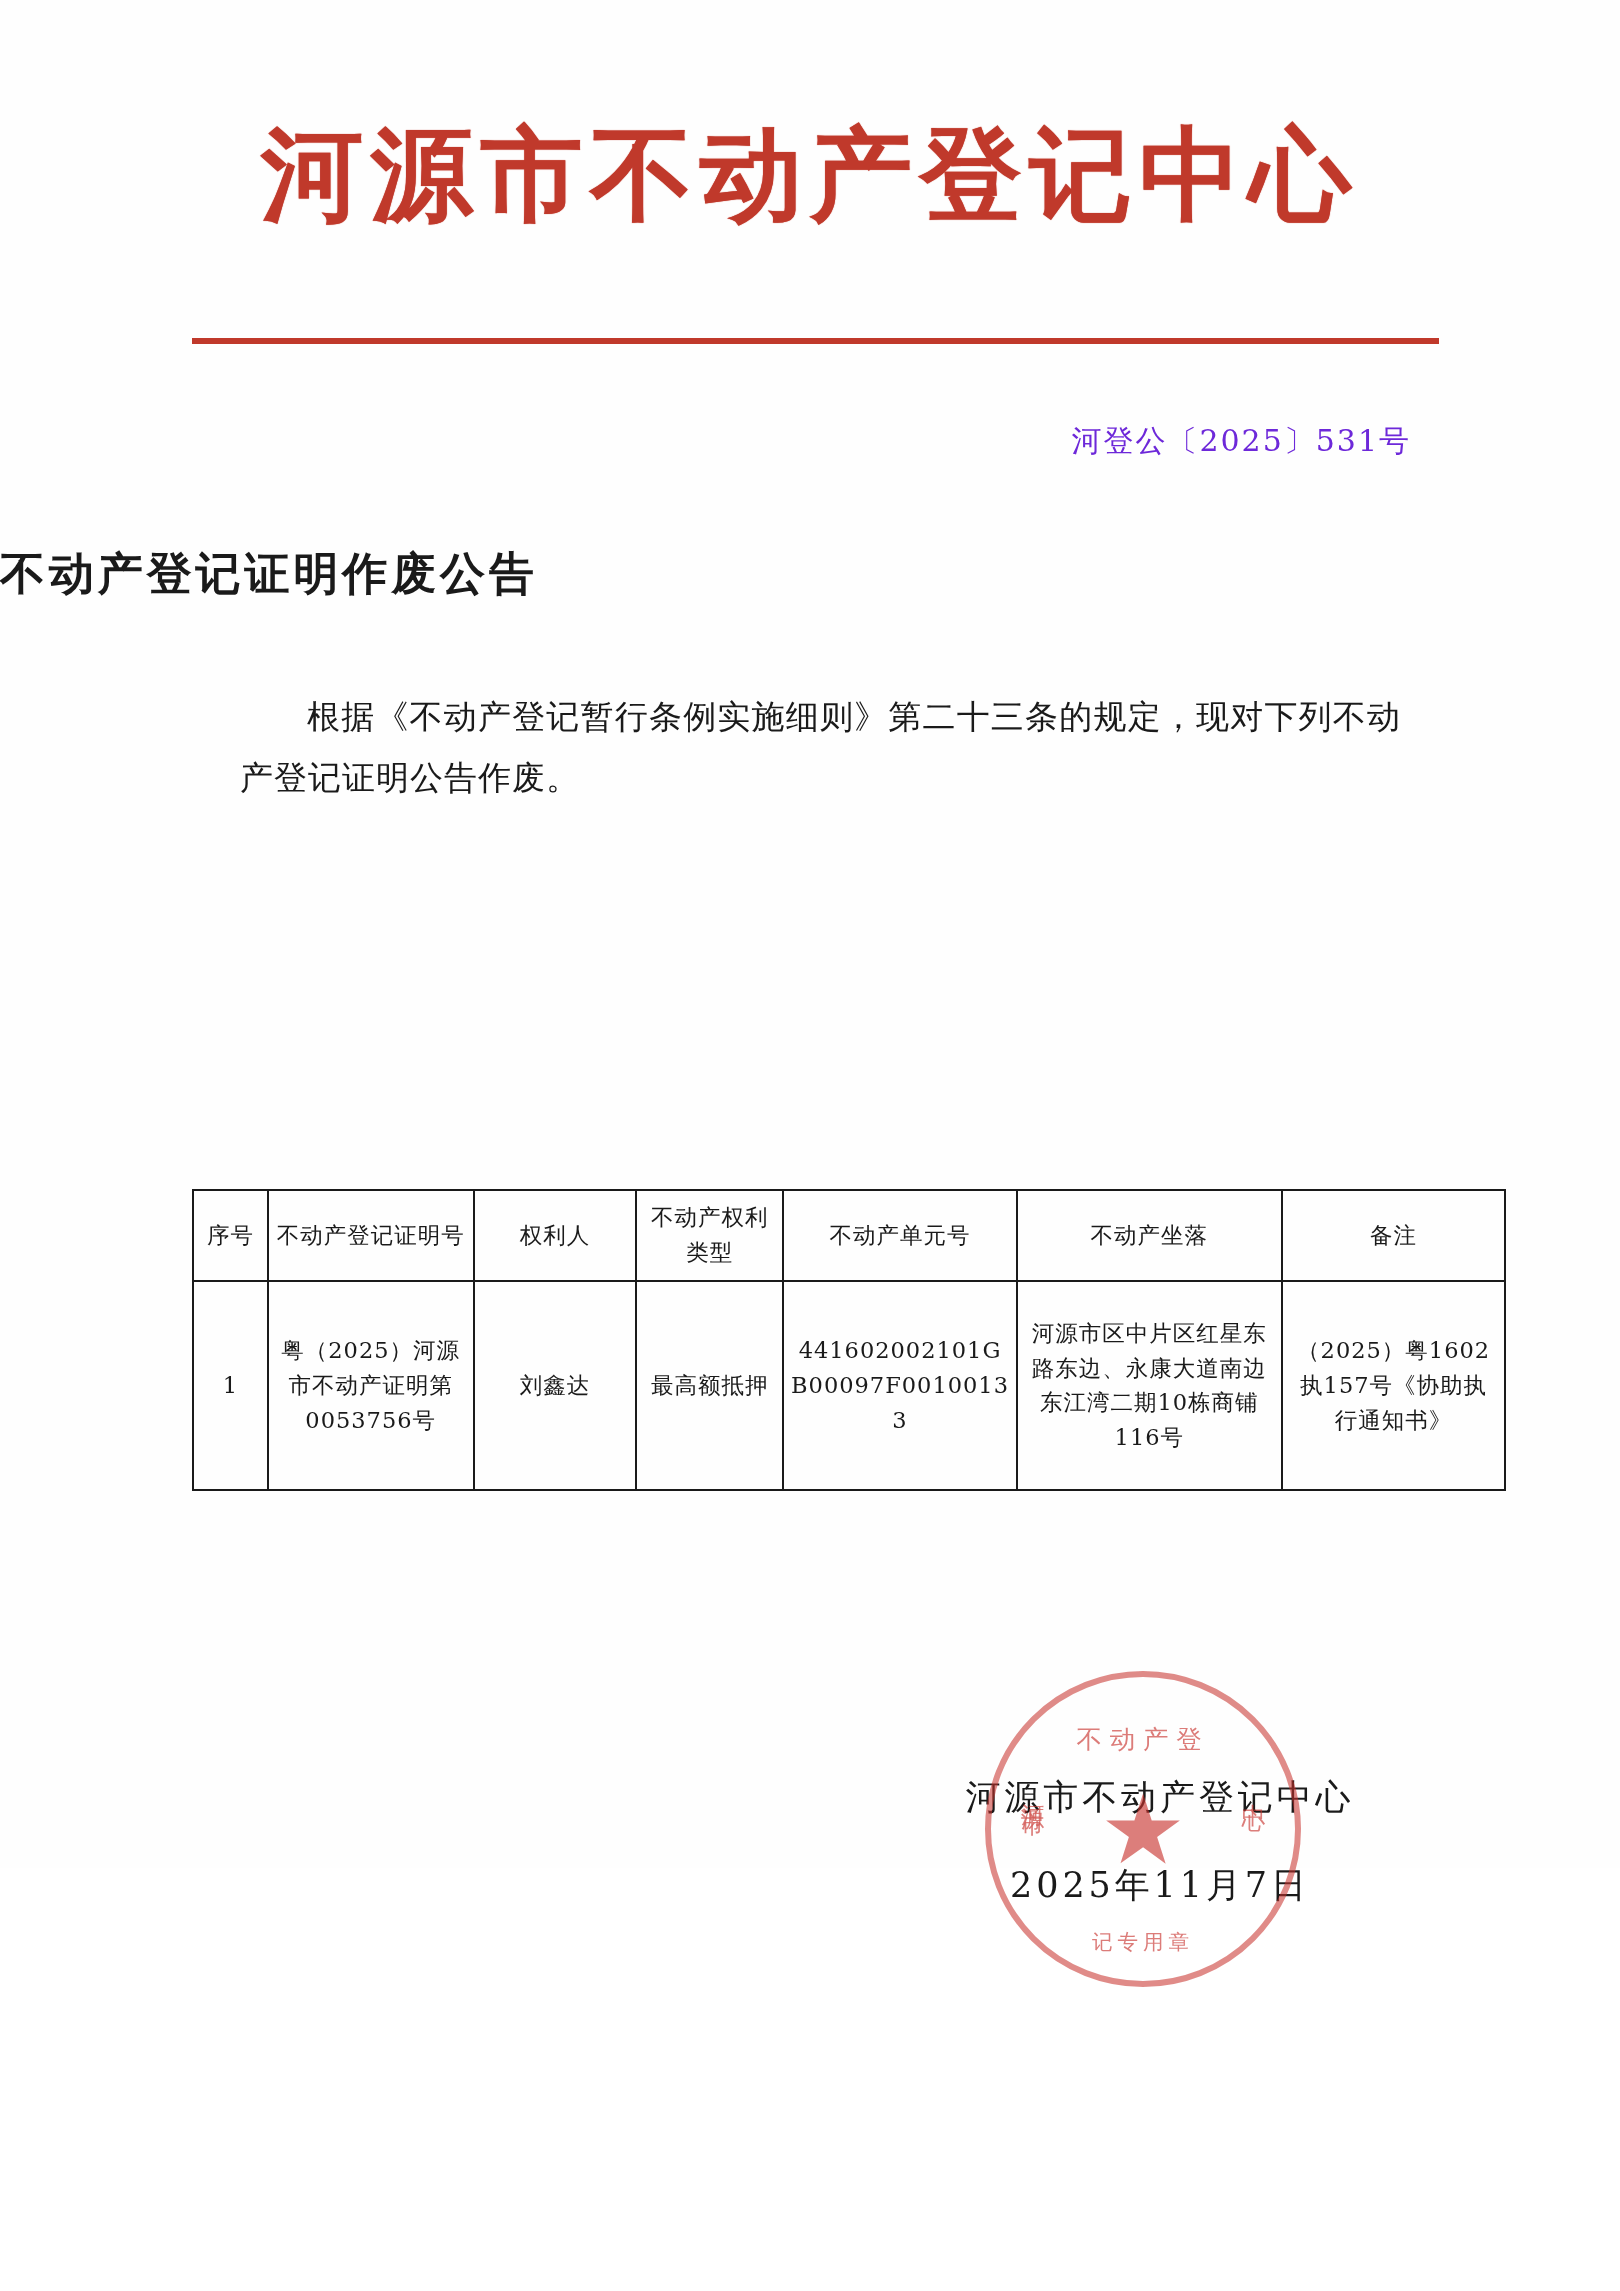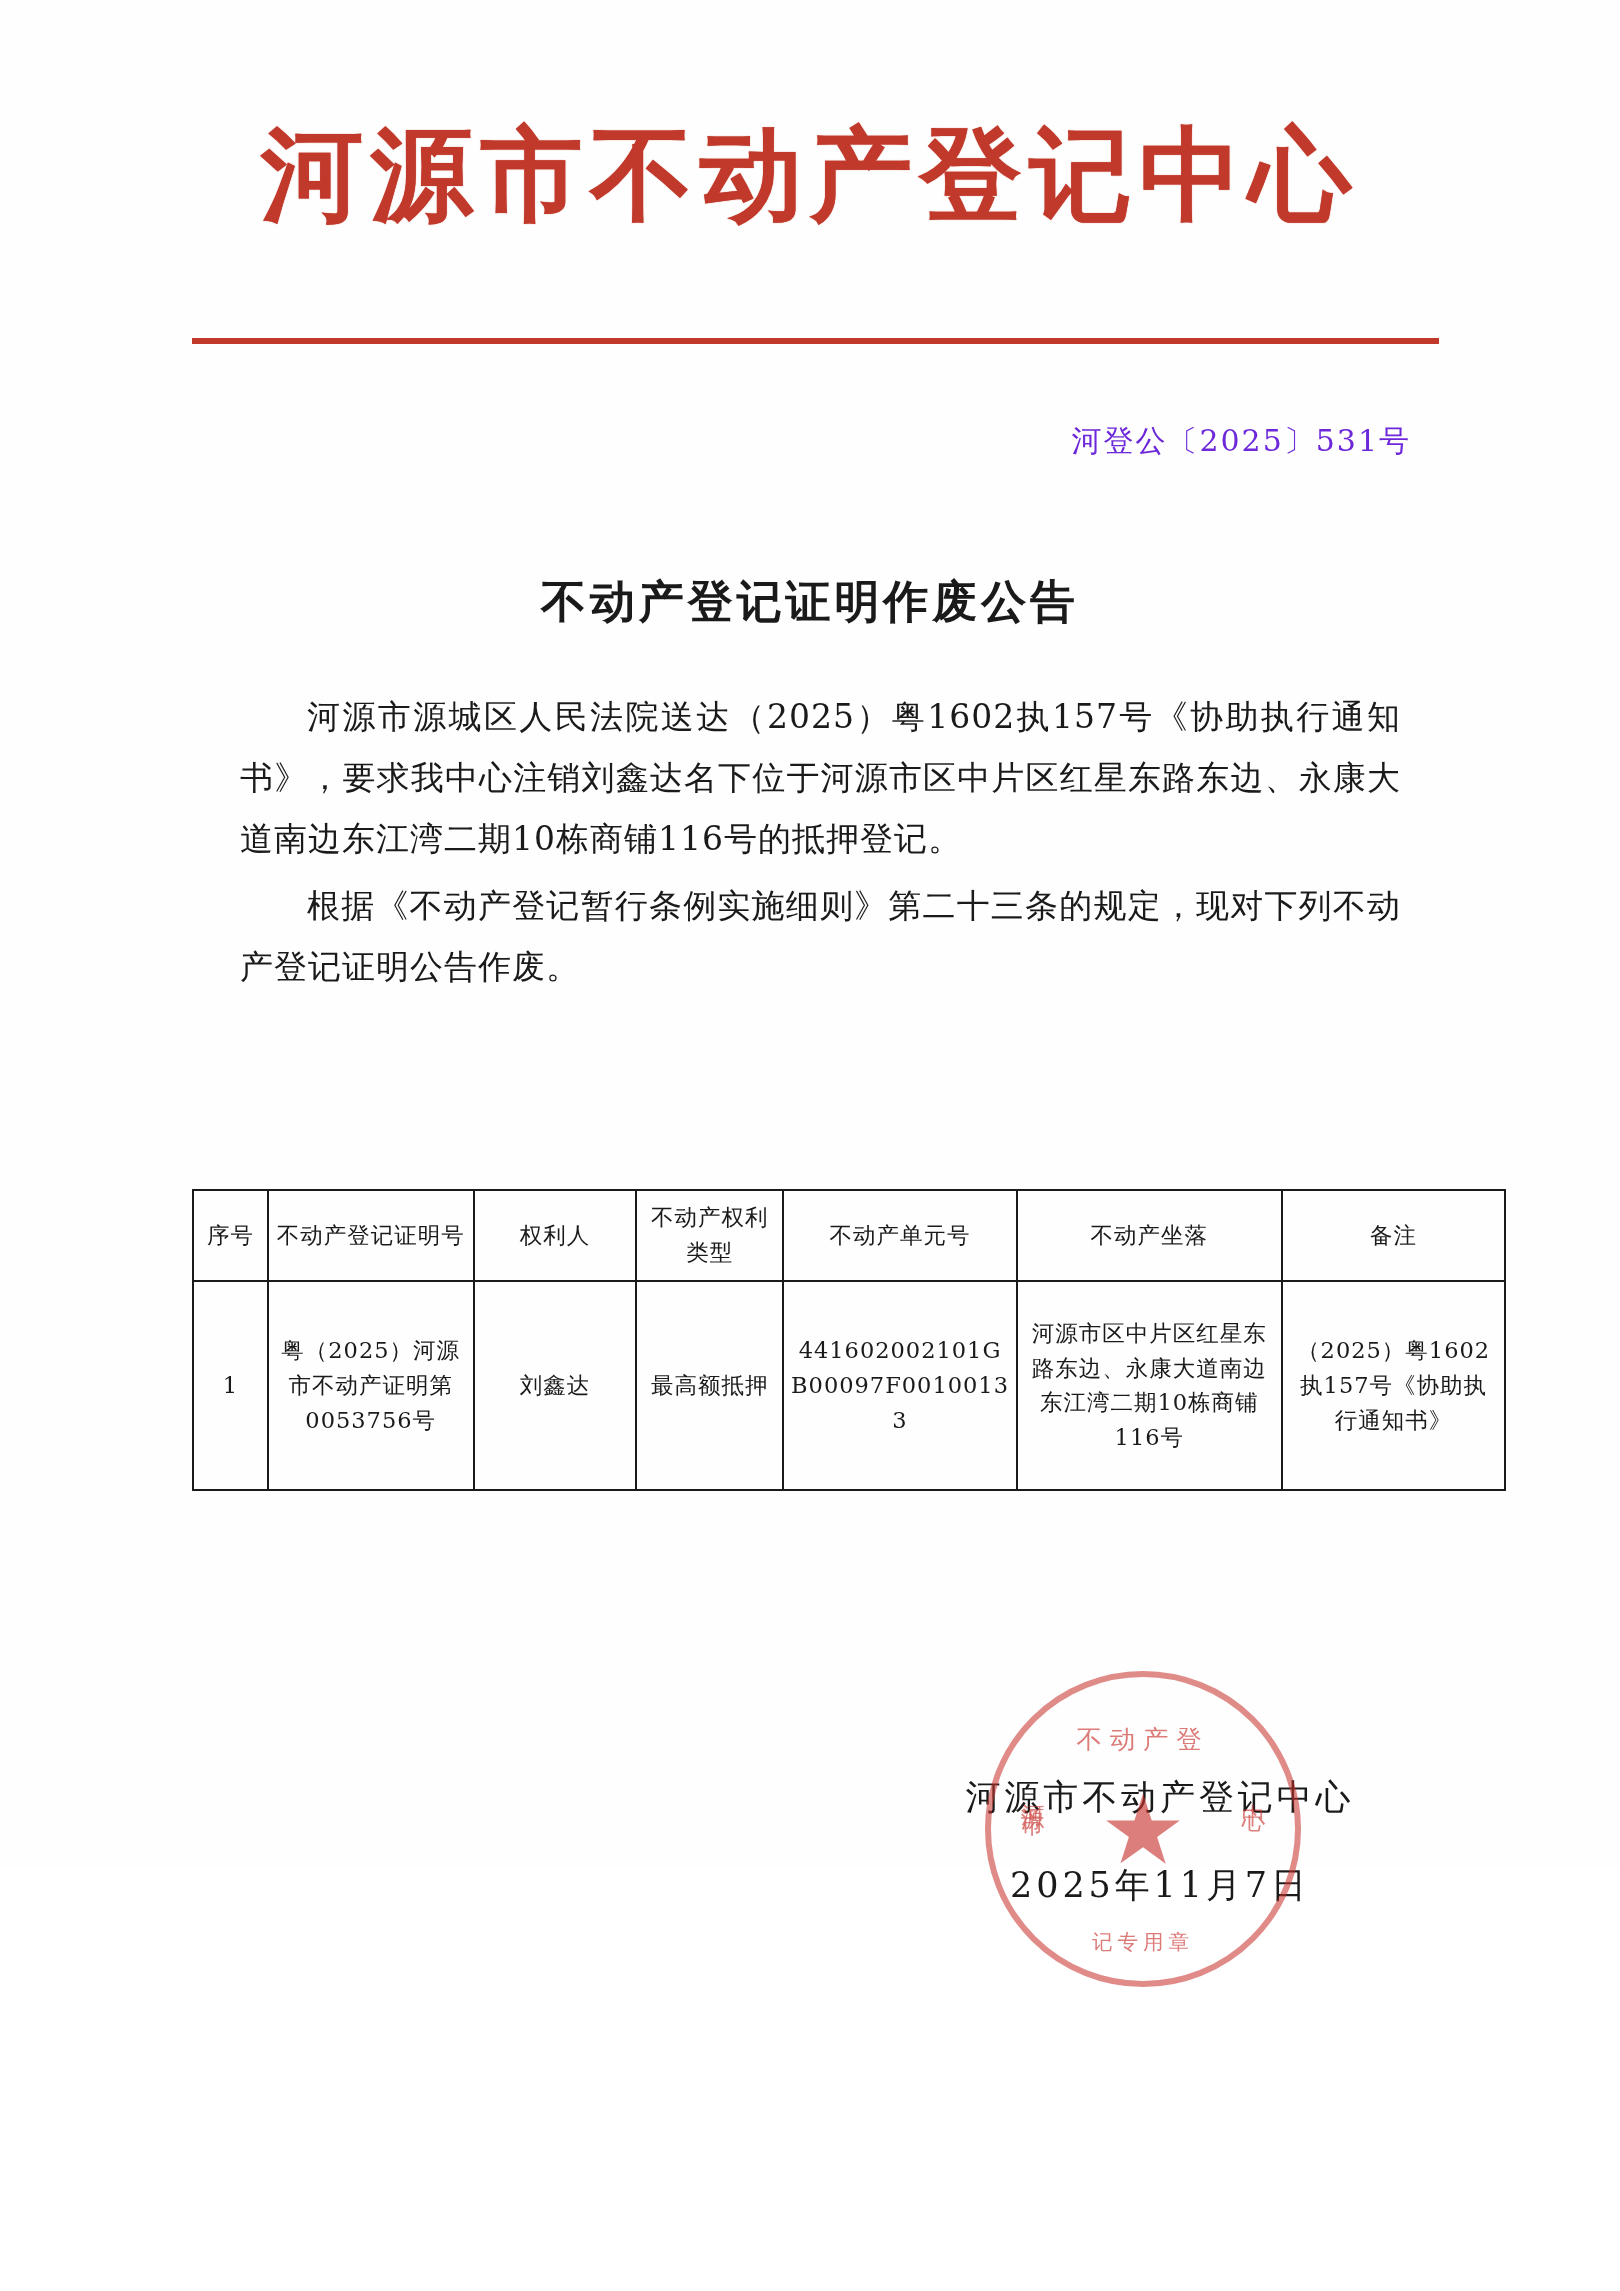--- a/index.html
+++ b/index.html
@@ -58,23 +58,23 @@
     font-size: 30px;
     letter-spacing: 2px;
     color: #6d28d9;
     font-family: "DejaVu Serif", "Liberation Serif", serif;
   }
 
   
   .doc-title {
     position: absolute;
     left: 0;
-    top: 572px;
-    width: 1620px;
-    text-align: center;
+    top: 544px;
+    width: 1620px;
+    text-align: left;
     font-size: 45px;
     font-weight: 700;
     letter-spacing: 3.9px;
     font-family: "DejaVu Serif", "Liberation Serif", serif;
   }
 
   
   .body-wrap {
     position: absolute;
     left: 240px;
@@ -198,21 +198,20 @@
   <div class="masthead">
     <div class="masthead-title">河源市不动产登记中心</div>
   </div>
   <div class="masthead-rule"></div>
 
   <div class="doc-number">河登公〔2025〕531号</div>
 
   <div class="doc-title">不动产登记证明作废公告</div>
 
   <div class="body-wrap">
-    <p class="para">河源市源城区人民法院送达（2025）粤1602执157号《协助执行通知书》，要求我中心注销刘鑫达名下位于河源市区中片区红星东路东边、永康大道南边东江湾二期10栋商铺116号的抵押登记。</p>
     <p class="para">根据《不动产登记暂行条例实施细则》第二十三条的规定，现对下列不动产登记证明公告作废。</p>
   </div>
 
   <div class="tbl-wrap">
     <table class="reg">
       <thead>
         <tr>
           <th class="c0">序号</th>
           <th class="c1">不动产登记证明号</th>
           <th class="c2">权利人</th>

